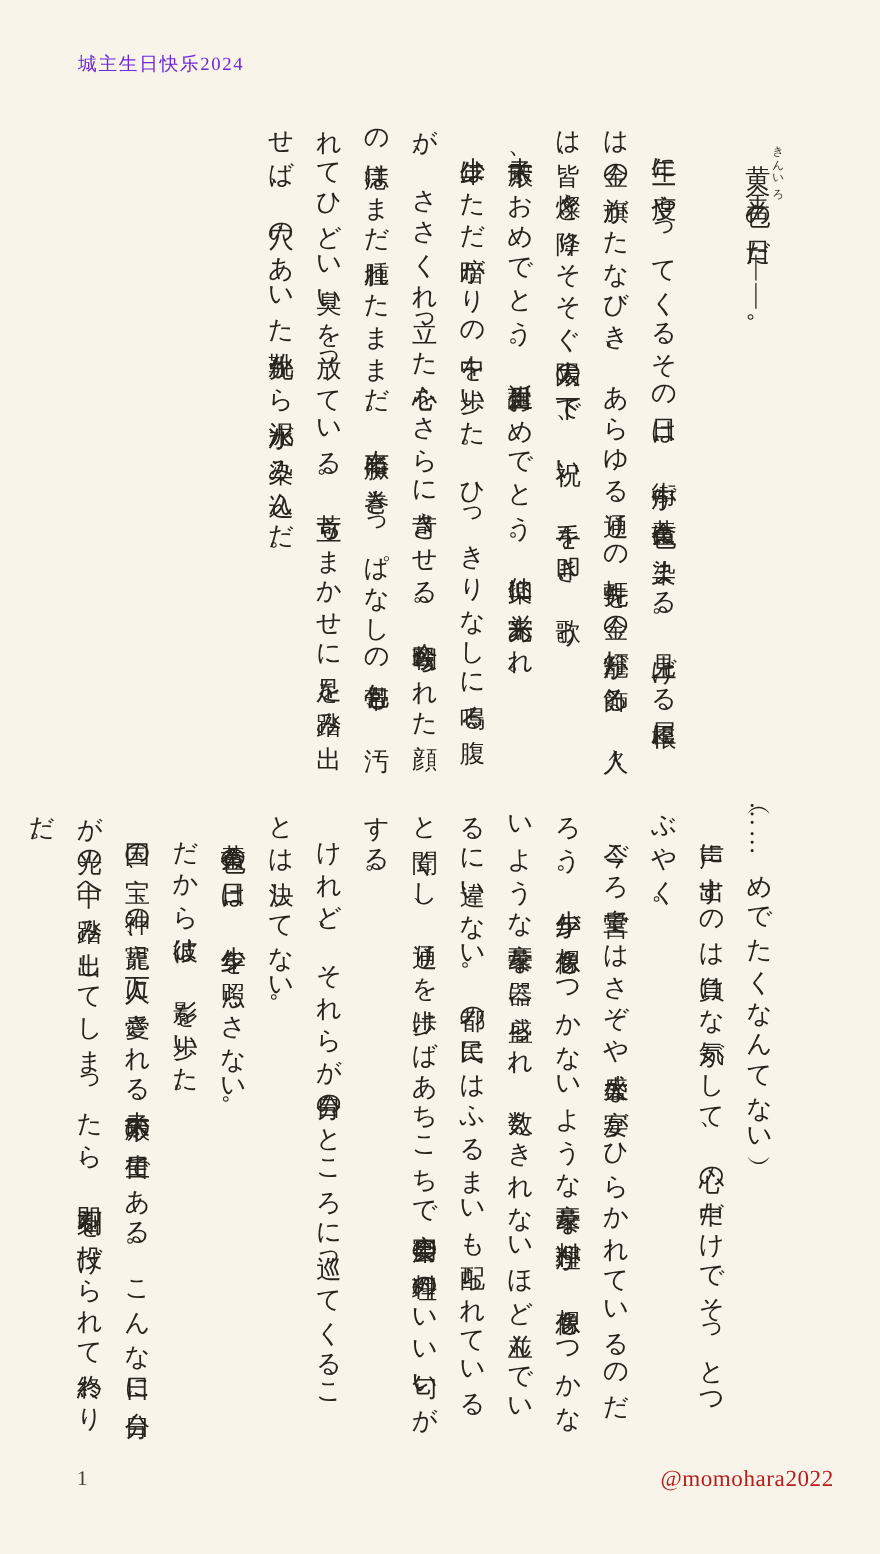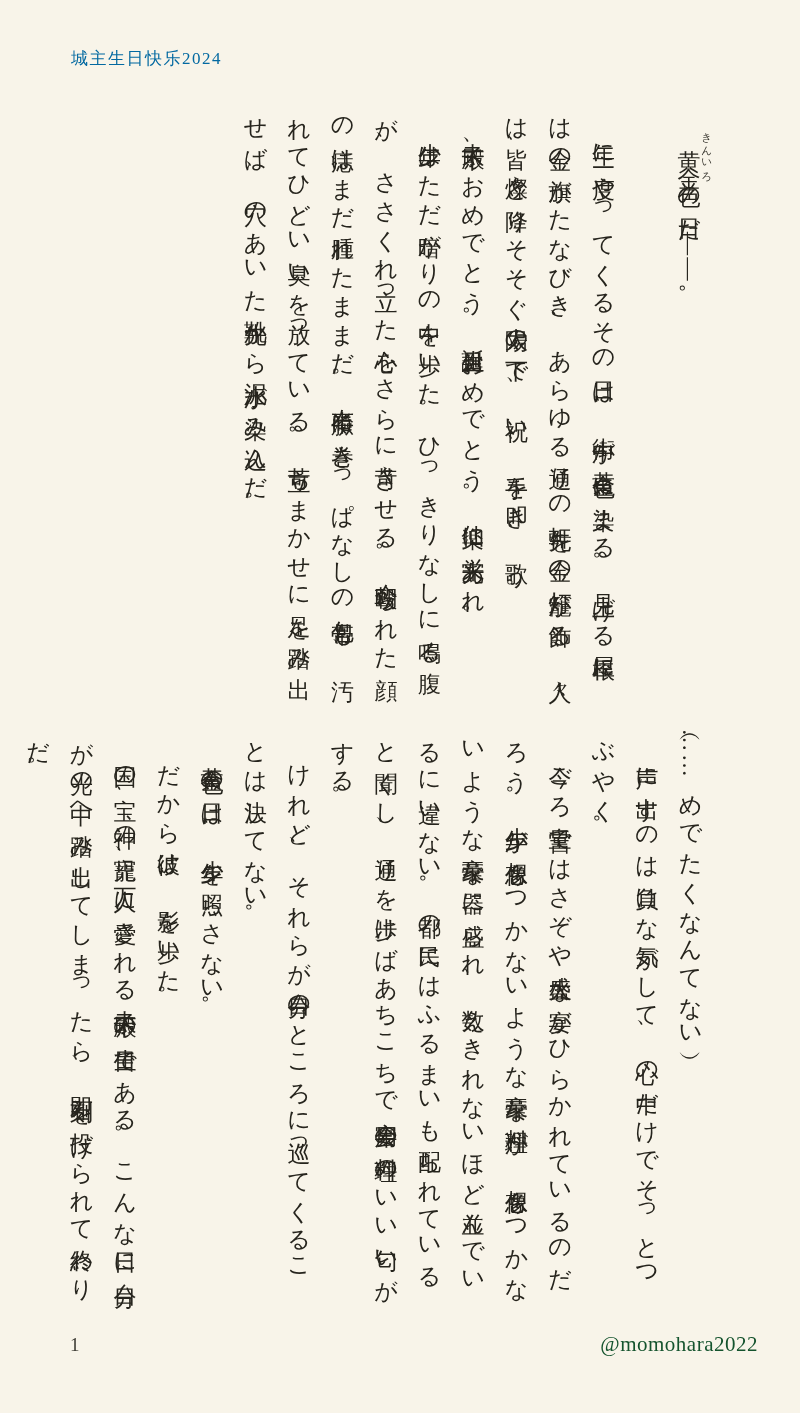--- a/index.html
+++ b/index.html
@@ -6,21 +6,21 @@
   .page {
     position:relative;
     width:800px; height:1413px;
     background:#f8f4e9;
     color:#26241d;
     font-family:"Liberation Serif","DejaVu Serif",serif;
     overflow:hidden;
   }
   .header {
     position:absolute; left:71px; top:47px;
-    font-size:17px; letter-spacing:1.5px; color:#0369a1;
+    font-size:17px; letter-spacing:1.5px; color:#6d28d9;
   }
   .vblock {
     position:absolute;
     writing-mode:vertical-rl;
     text-orientation:mixed;
     font-size:23px;
     line-height:43.5px;
     letter-spacing:2.5px;
     height:572px;
   }
@@ -33,21 +33,21 @@
     font-size:10.5px;
     letter-spacing:1px;
     color:#35332c;
   }
   .footer-left {
     position:absolute; left:70px; top:1334px;
     font-size:19px; color:#3e3c35;
   }
   .footer-right {
     position:absolute; right:42px; top:1332px;
-    font-size:21px; letter-spacing:0.5px; color:#14532d;
+    font-size:21px; letter-spacing:0.5px; color:#b91c1c;
   }
 </style>
 </head>
 <body>
 
 <div class="page" style="background: rgb(248, 244, 233); color: rgb(38, 36, 29);">
 
   <div class="header">城主生日快乐2024</div>
 
   <div class="vblock top">

